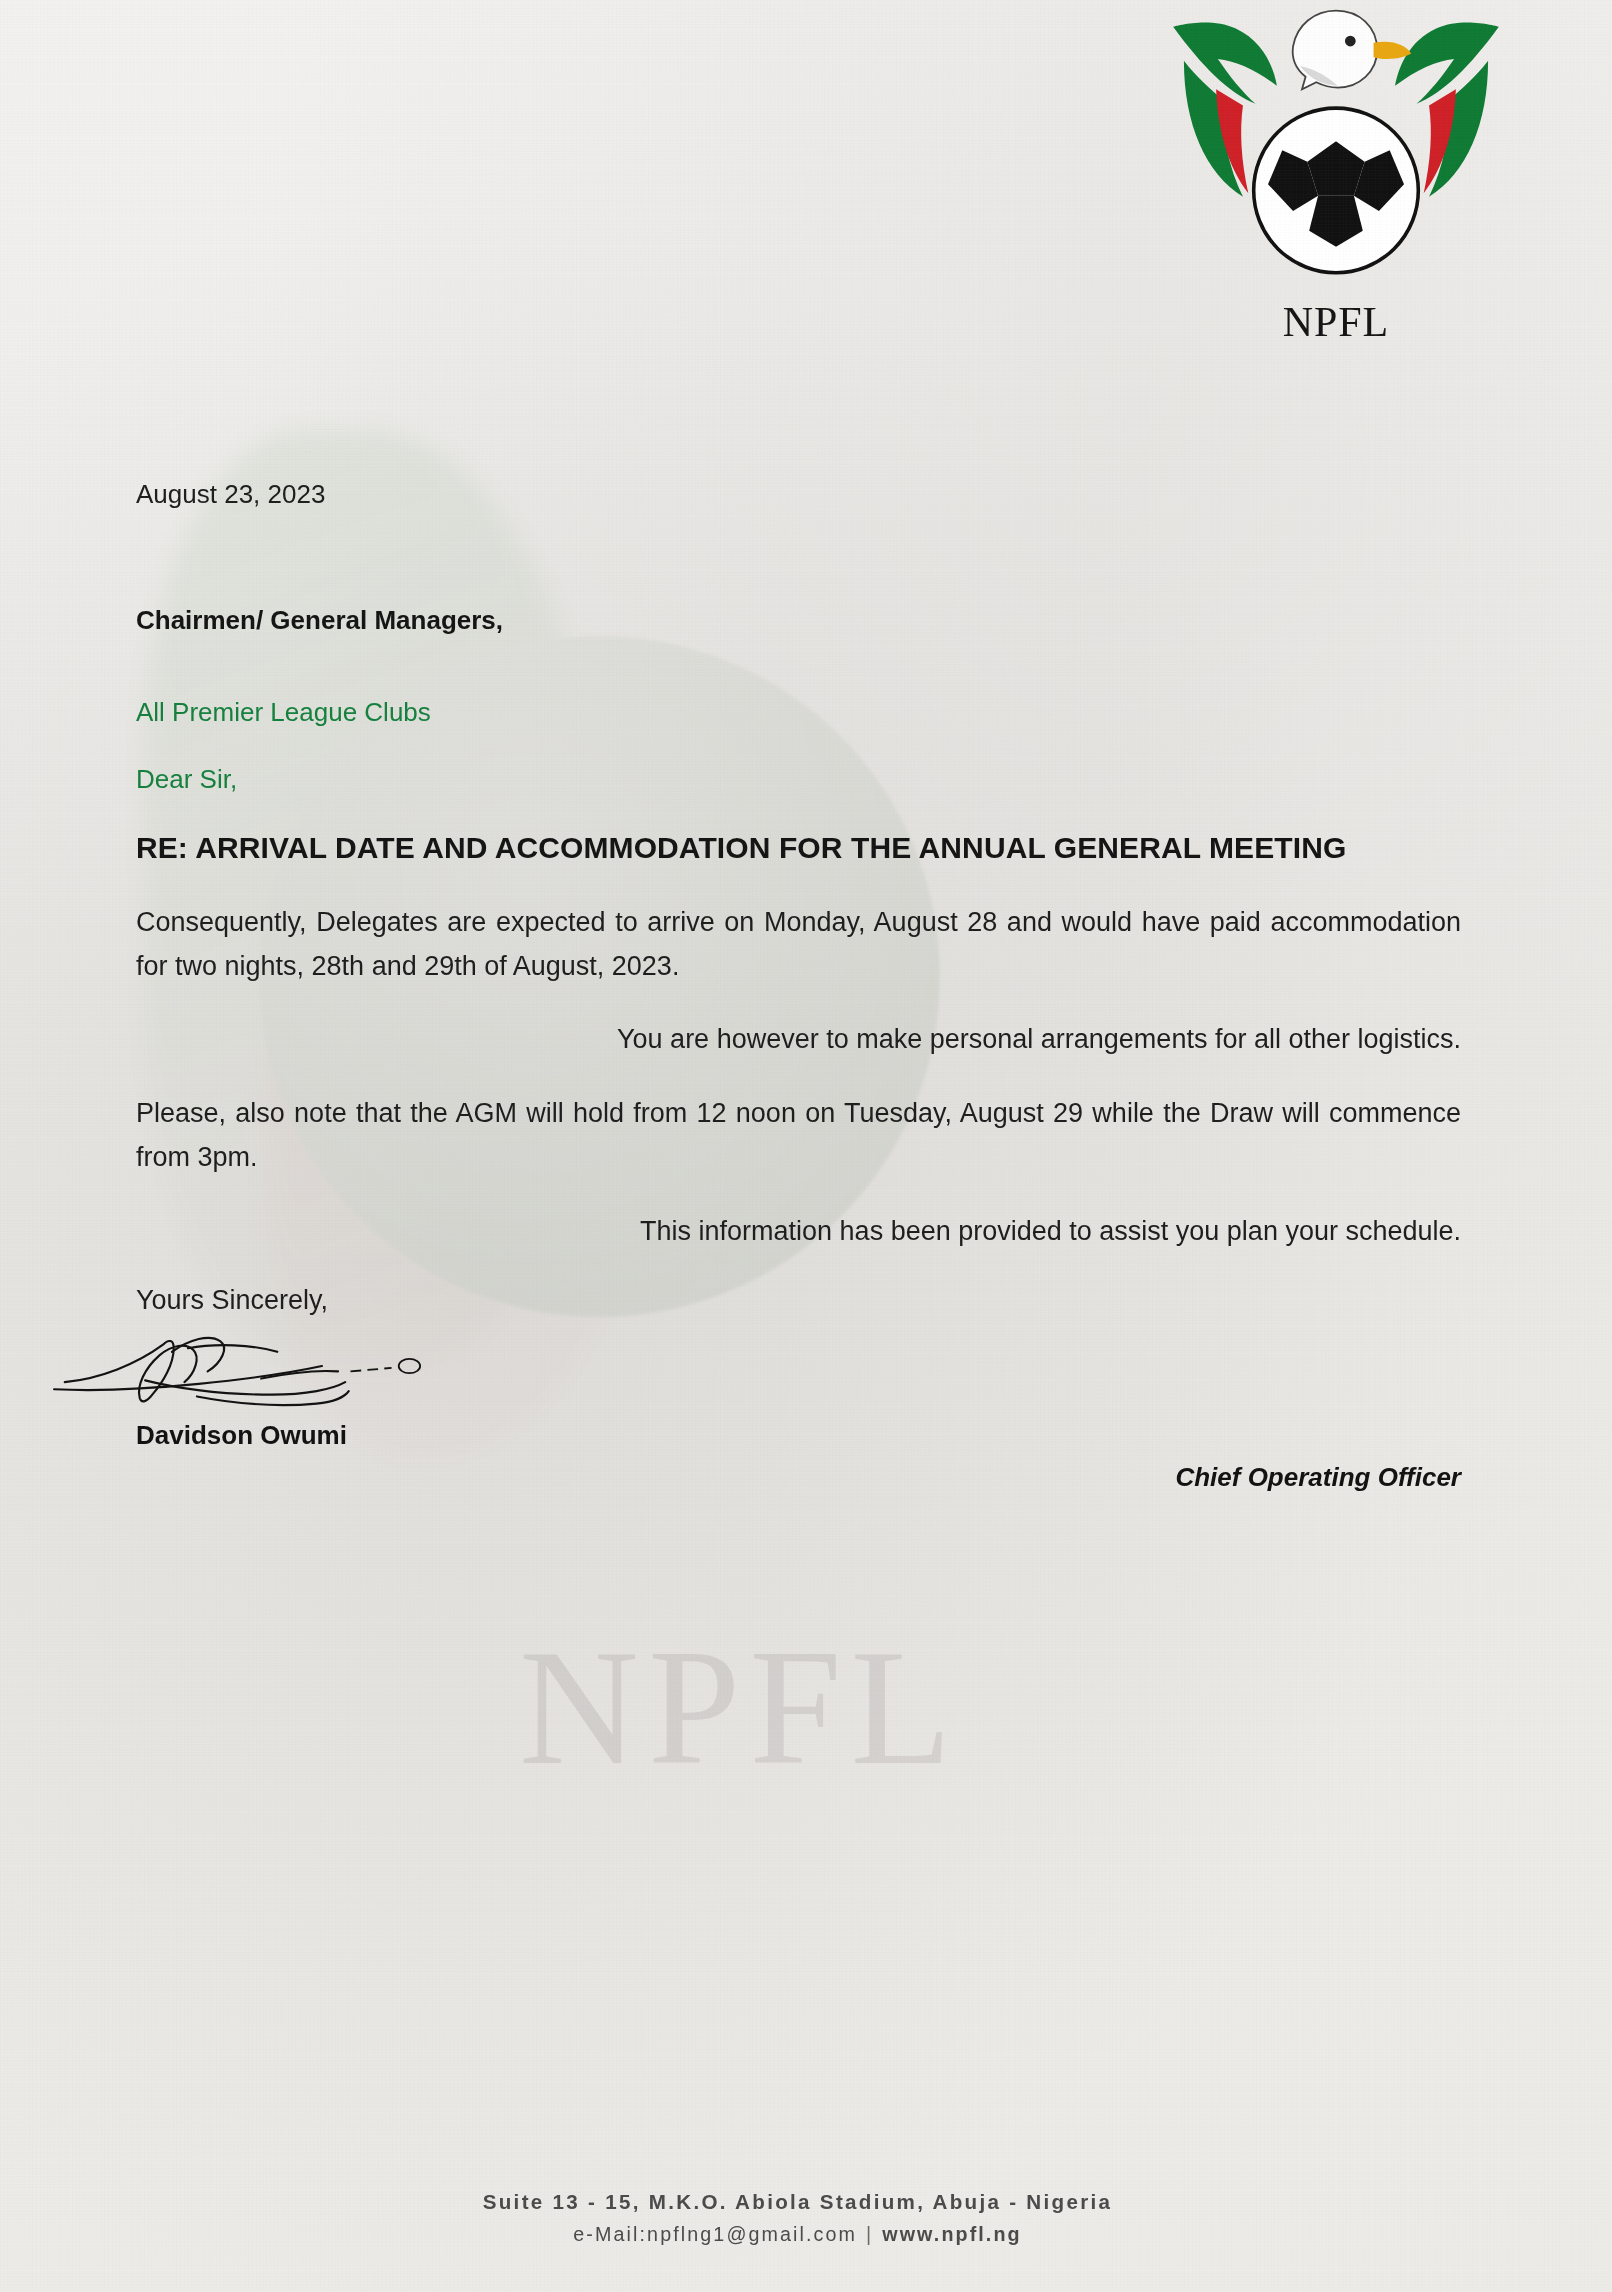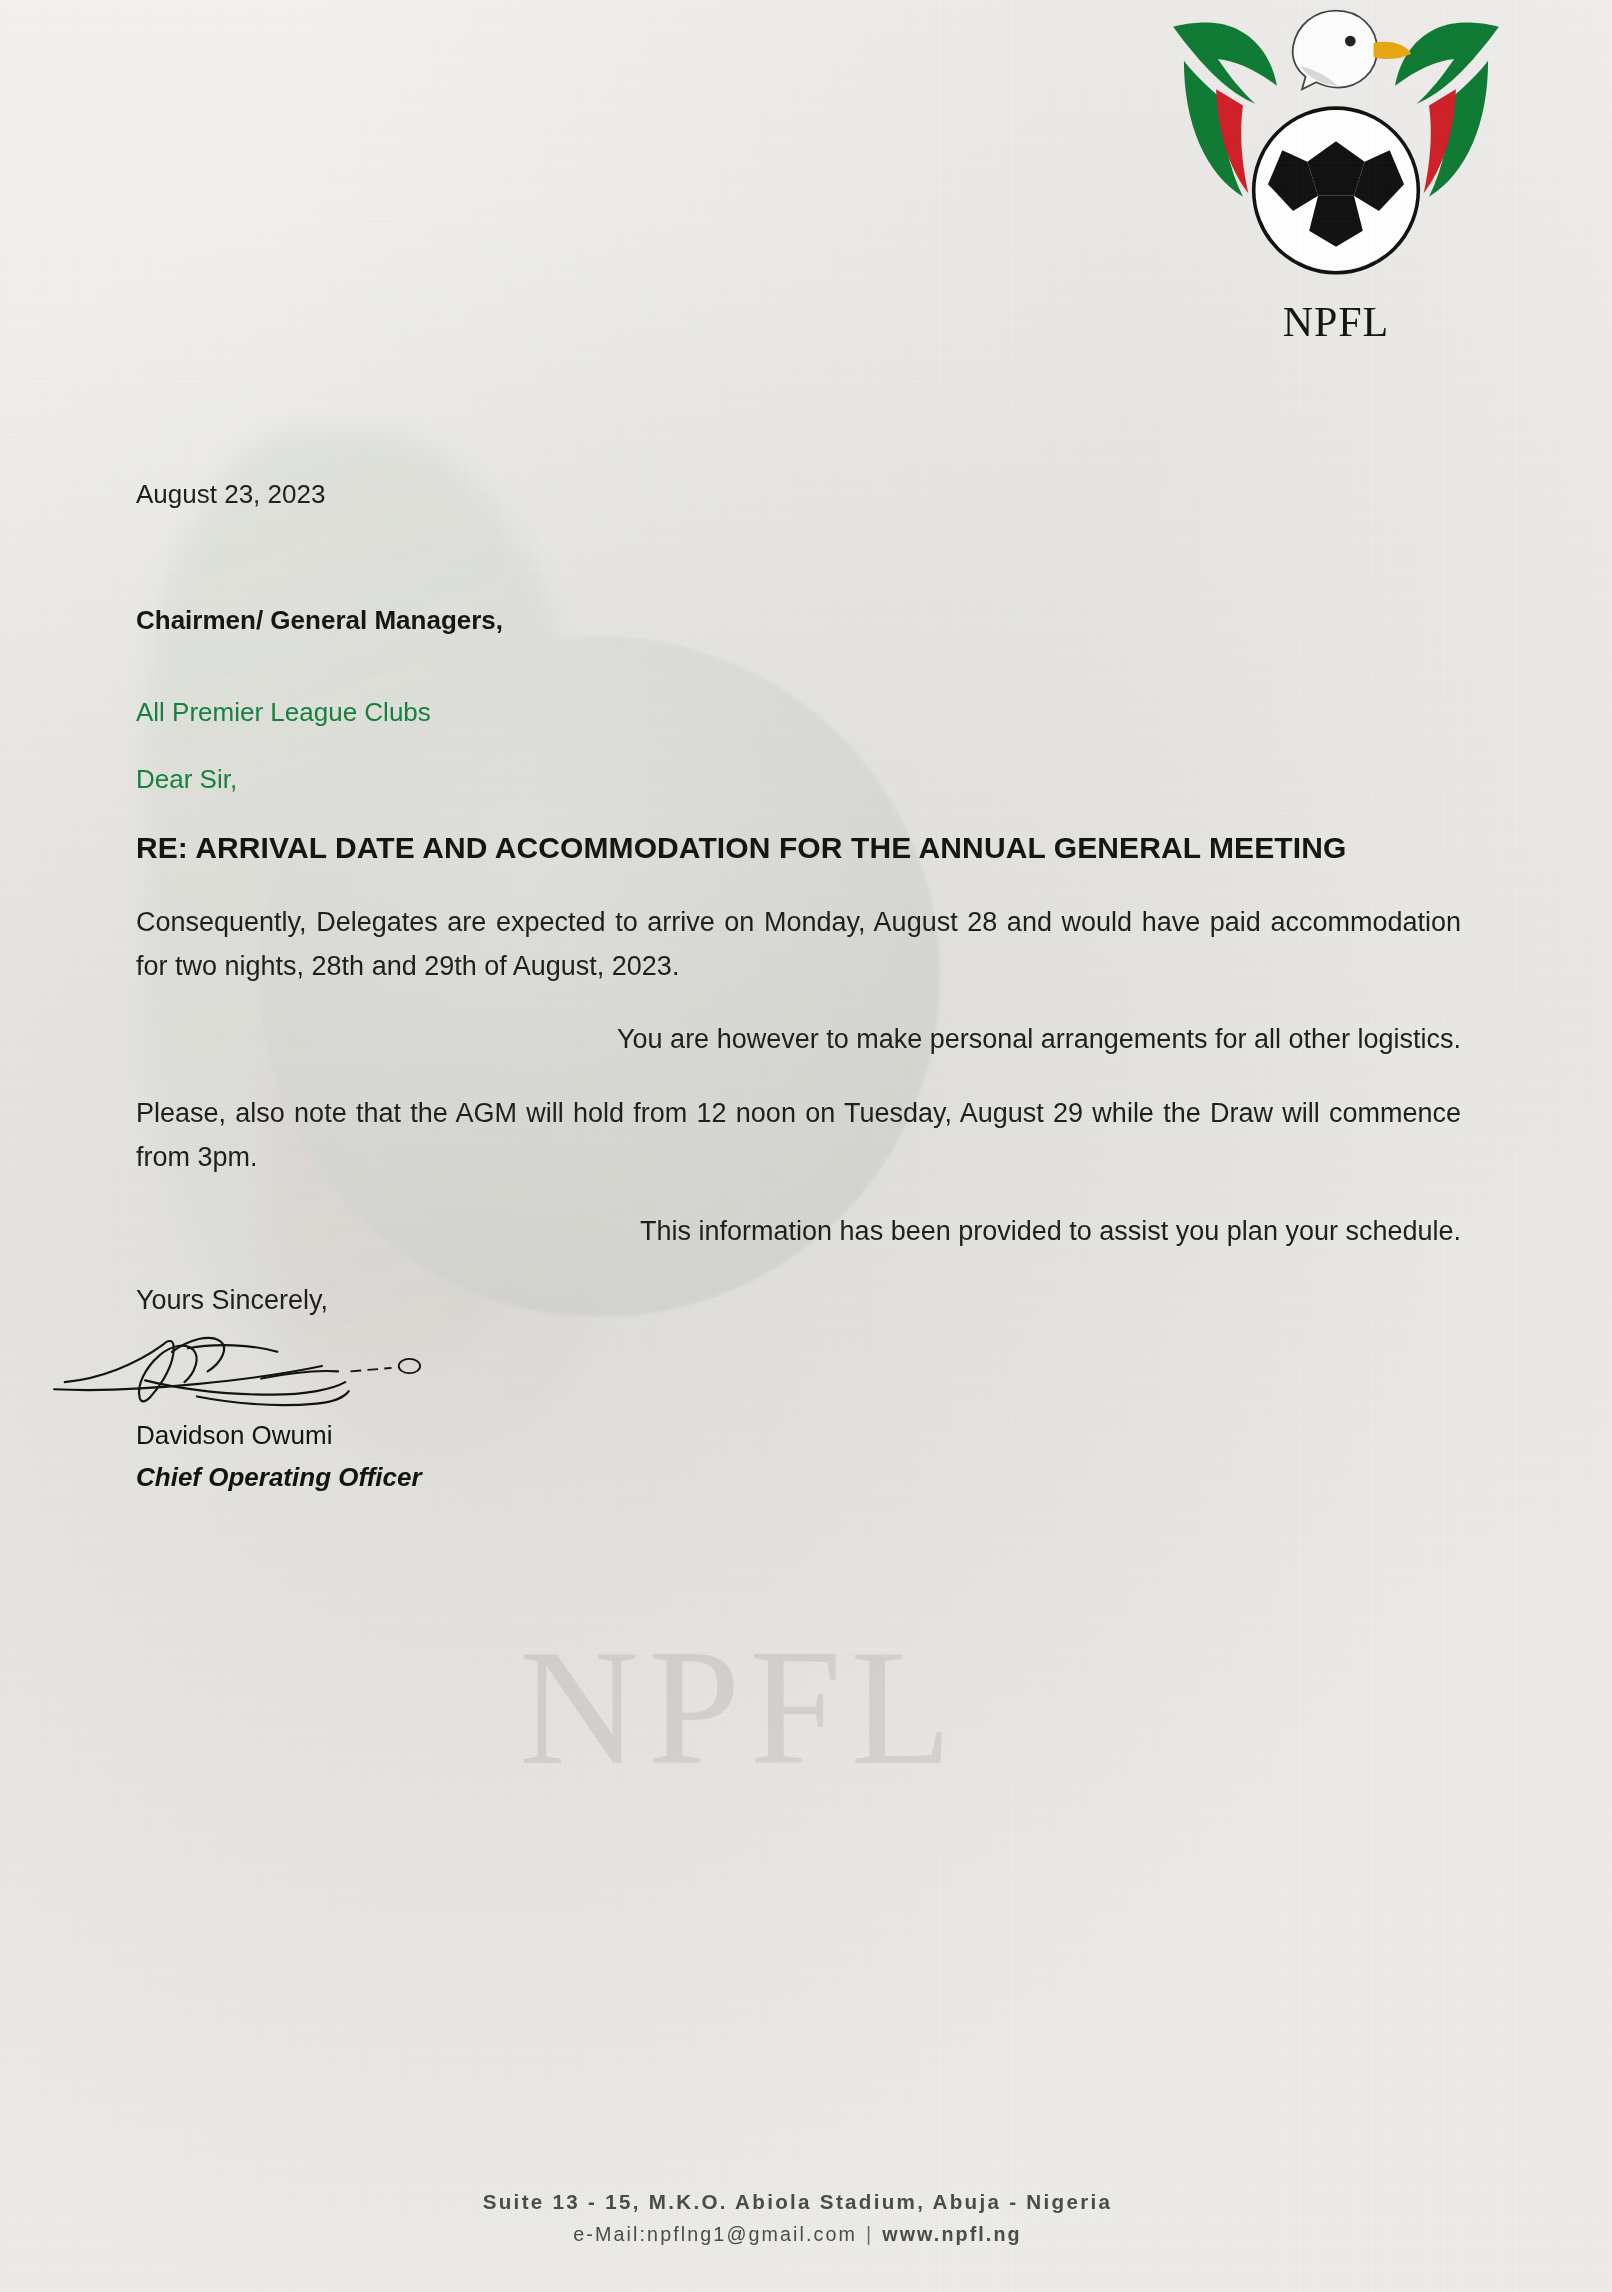--- a/index.html
+++ b/index.html
@@ -158,30 +158,31 @@
 
   
   .signature {
     position: relative;
     height: 100px;
     width: 627px;
     margin-left: -99px;
   }
   .sig-name {
     font-size: 26px;
-    font-weight: normal;
+    font-weight: bold;
     color: #111;
     margin-top: -5.4px;
   }
   .sig-title {
     font-size: 26px;
     font-weight: bold;
     font-style: italic;
     color: #111;
     margin-top: 10.7px;
+    text-align: right;
   }
 
   
   .footer {
     position: absolute;
     left: 0;
     right: 18px;
     bottom: 47px;
     text-align: center;
     color: #4a4a4a;

